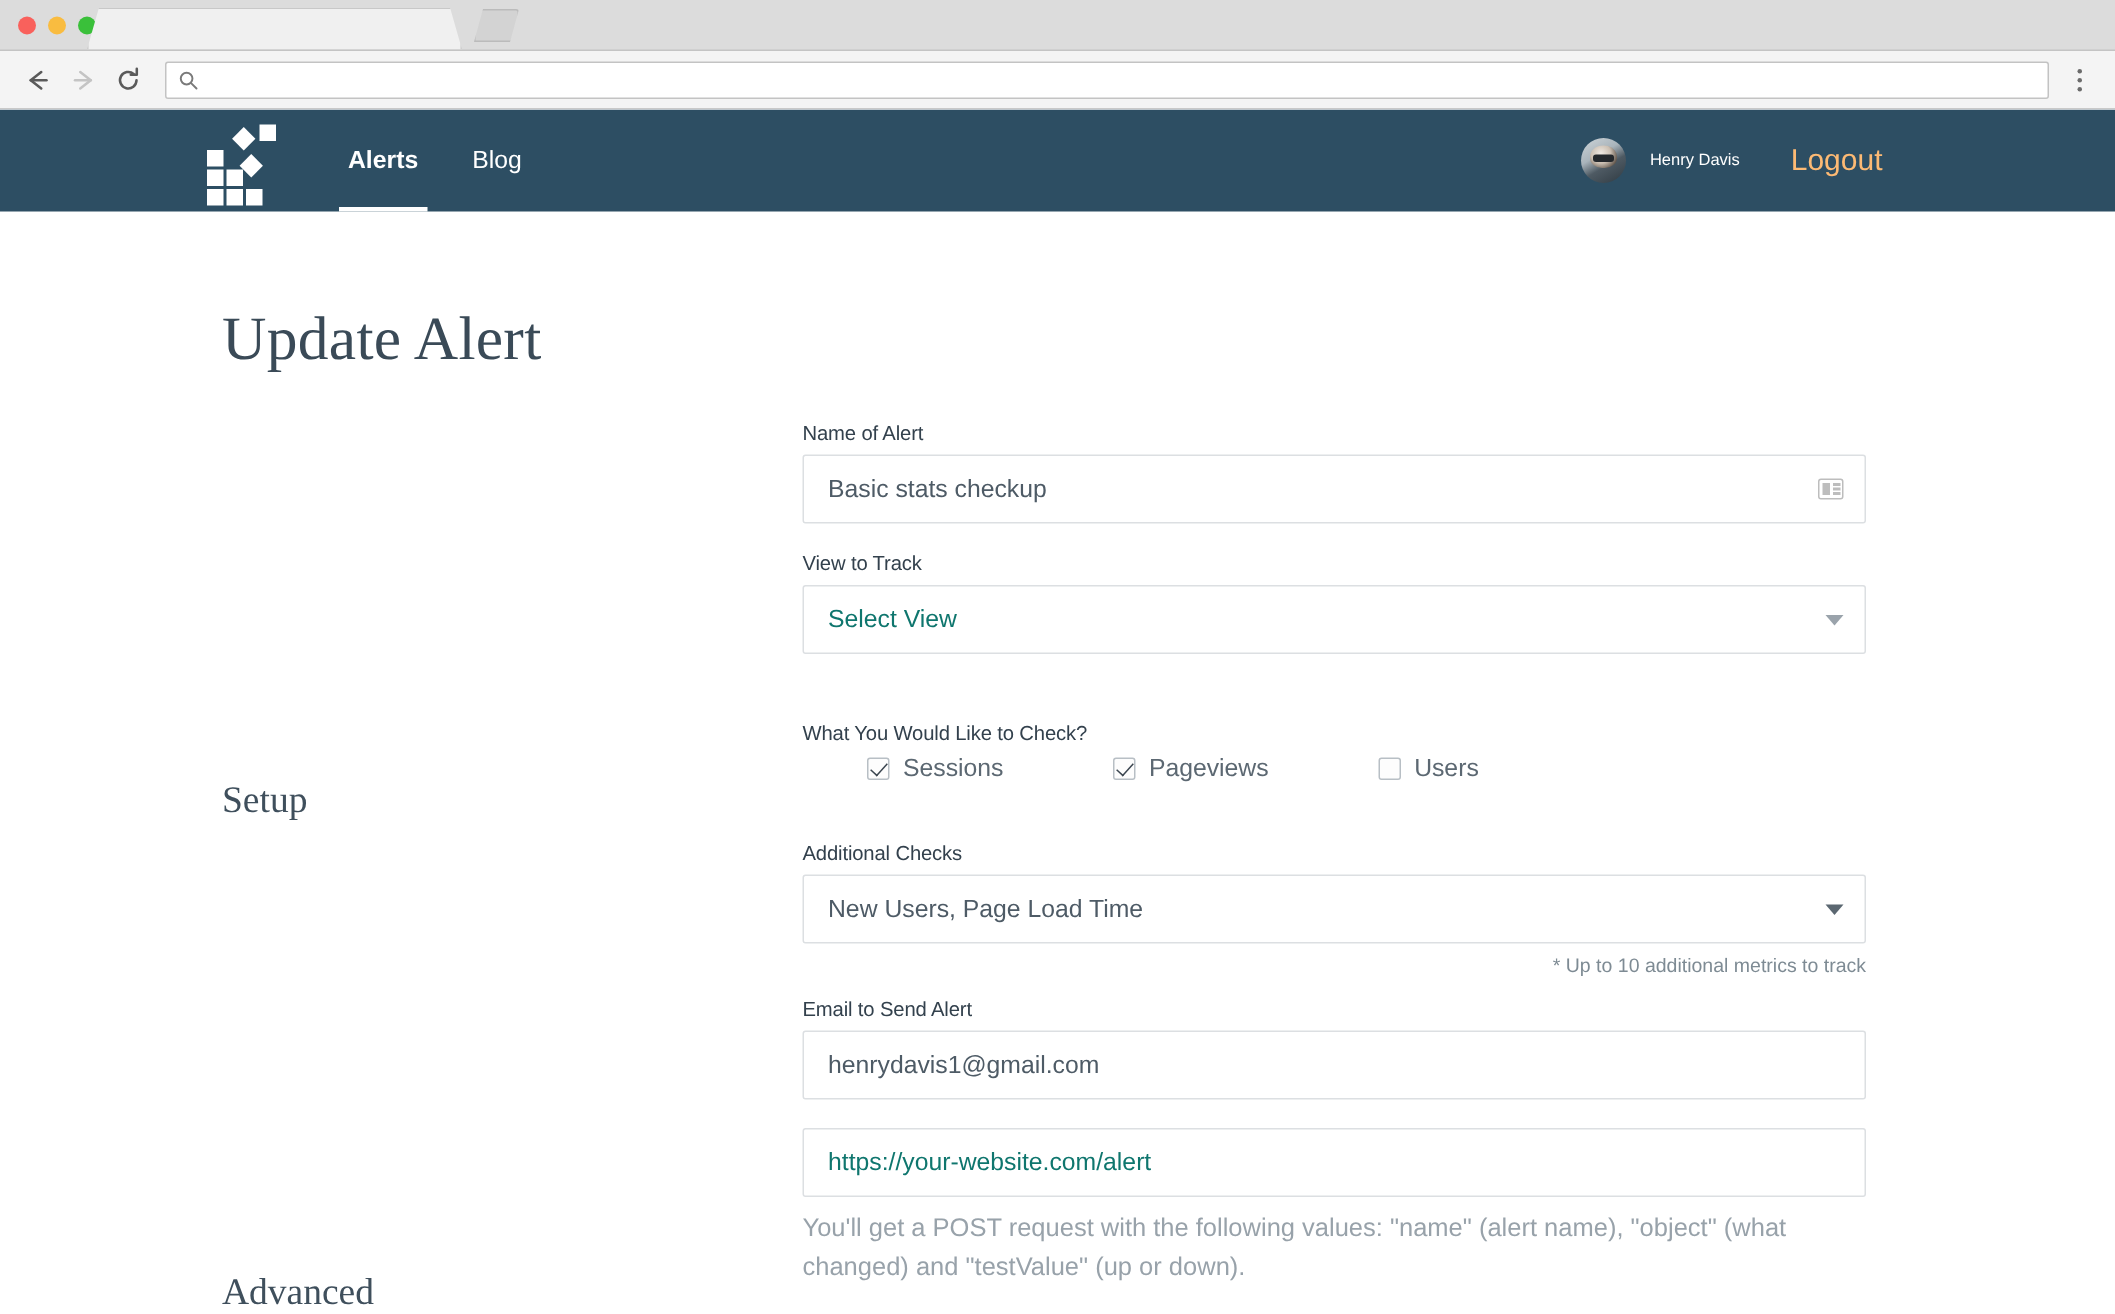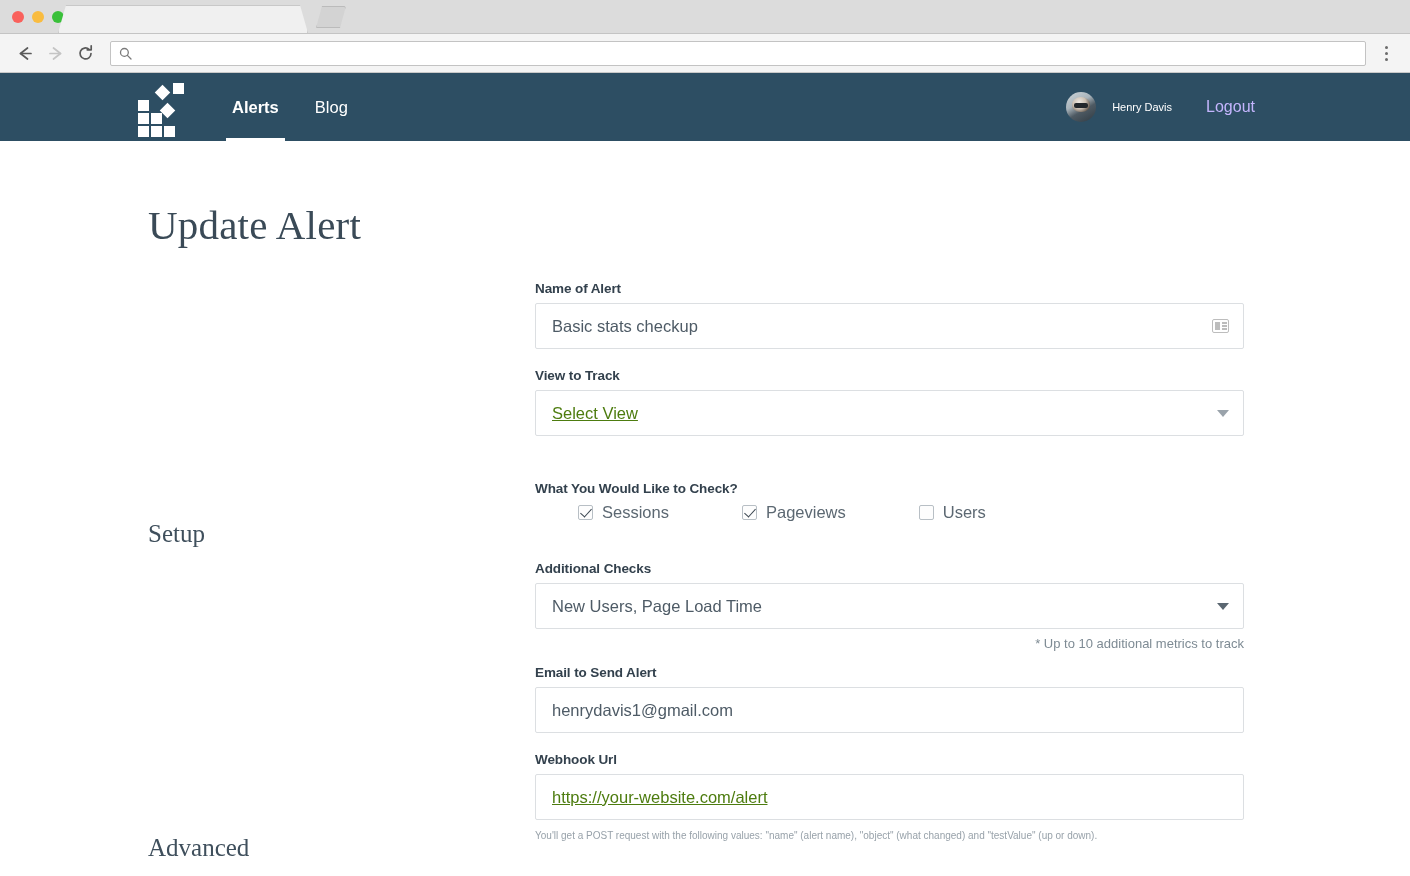--- a/index.html
+++ b/index.html
@@ -186,22 +186,22 @@
     left:8px; top:11px; width:14px; height:5px;
     border-radius:2px;
     background: #24282c;
   }
   .nav-user {
     color: #ffffff;
     font-size: 11px;
     padding: 0 16px 0 0;
   }
   .nav-logout {
-    color: #c4b5fd;
-    font-size: 16px;
+    color: #fdba74;
+    font-size: 20px;
     padding: 0 0 0 18px;
     text-decoration: none;
   }
 
   .content { padding: 0 155px 0 148px; }
 
   .page-title {
     font-family: "Liberation Serif", serif;
     font-size: 41px;
     color: #3a4a57;
@@ -222,41 +222,41 @@
     font-family: "Liberation Serif", serif;
     font-size: 25px;
     color: #3f4f5c;
     padding-top: 6px;
   }
   .section-fields { flex: 1 1 auto; max-width: 709px; }
 
   .field { margin-bottom: 19px; }
   .field-label {
     font-size: 13.5px;
-    font-weight: bold;
+    font-weight: normal;
     color: #33414d;
     margin-bottom: 7px;
     letter-spacing: -0.1px;
   }
   .input {
     width: 100%;
     height: 46px;
     border: 1px solid #dcdfe2;
     background: #ffffff;
     border-radius: 2px;
     display: flex;
     align-items: center;
     padding: 0 14px 0 16px;
     font-size: 16.5px;
     color: #4e5b66;
     position: relative;
     gap: 40px;
   }
   .input .val { flex: 1 1 auto; }
-  .input .val.placeholder { color: #4d7c0f; text-decoration: underline; }
+  .input .val.placeholder { color: #0f766e; }
 
   .autofill-icon {
     width: 17px; height: 14px;
     border: 1.6px solid #bdbdbd;
     border-radius: 2px;
     position: relative;
     flex: 0 0 17px;
   }
   .autofill-icon::before {
     content:"";
@@ -281,21 +281,21 @@
   }
   .caret.light { border-top-color: #9aa3ab; }
 
   .hint-right {
     font-size: 13px;
     color: #7e8b94;
     text-align: right;
     margin-top: 7px;
   }
   .hint-below {
-    font-size: 10px;
+    font-size: 17px;
     color: #98a2aa;
     margin-top: 8px;
     line-height: 1.5;
   }
 
   .checks {
     display: flex;
     align-items: center;
     gap: 0;
     margin-top: 2px;
@@ -472,21 +472,20 @@
             </div>
 
             <div class="field">
               <div class="field-label">Email to Send Alert</div>
               <div class="input">
                 <span class="val">henrydavis1@gmail.com</span>
               </div>
             </div>
 
             <div class="field">
-              <div class="field-label">Webhook Url</div>
               <div class="input">
                 <span class="val placeholder">https://your-website.com/alert</span>
               </div>
               <div class="hint-below">You'll get a POST request with the following values: "name" (alert name), "object" (what changed) and "testValue" (up or down).</div>
             </div>
 
           </div>
         </div>
 
       </div>

